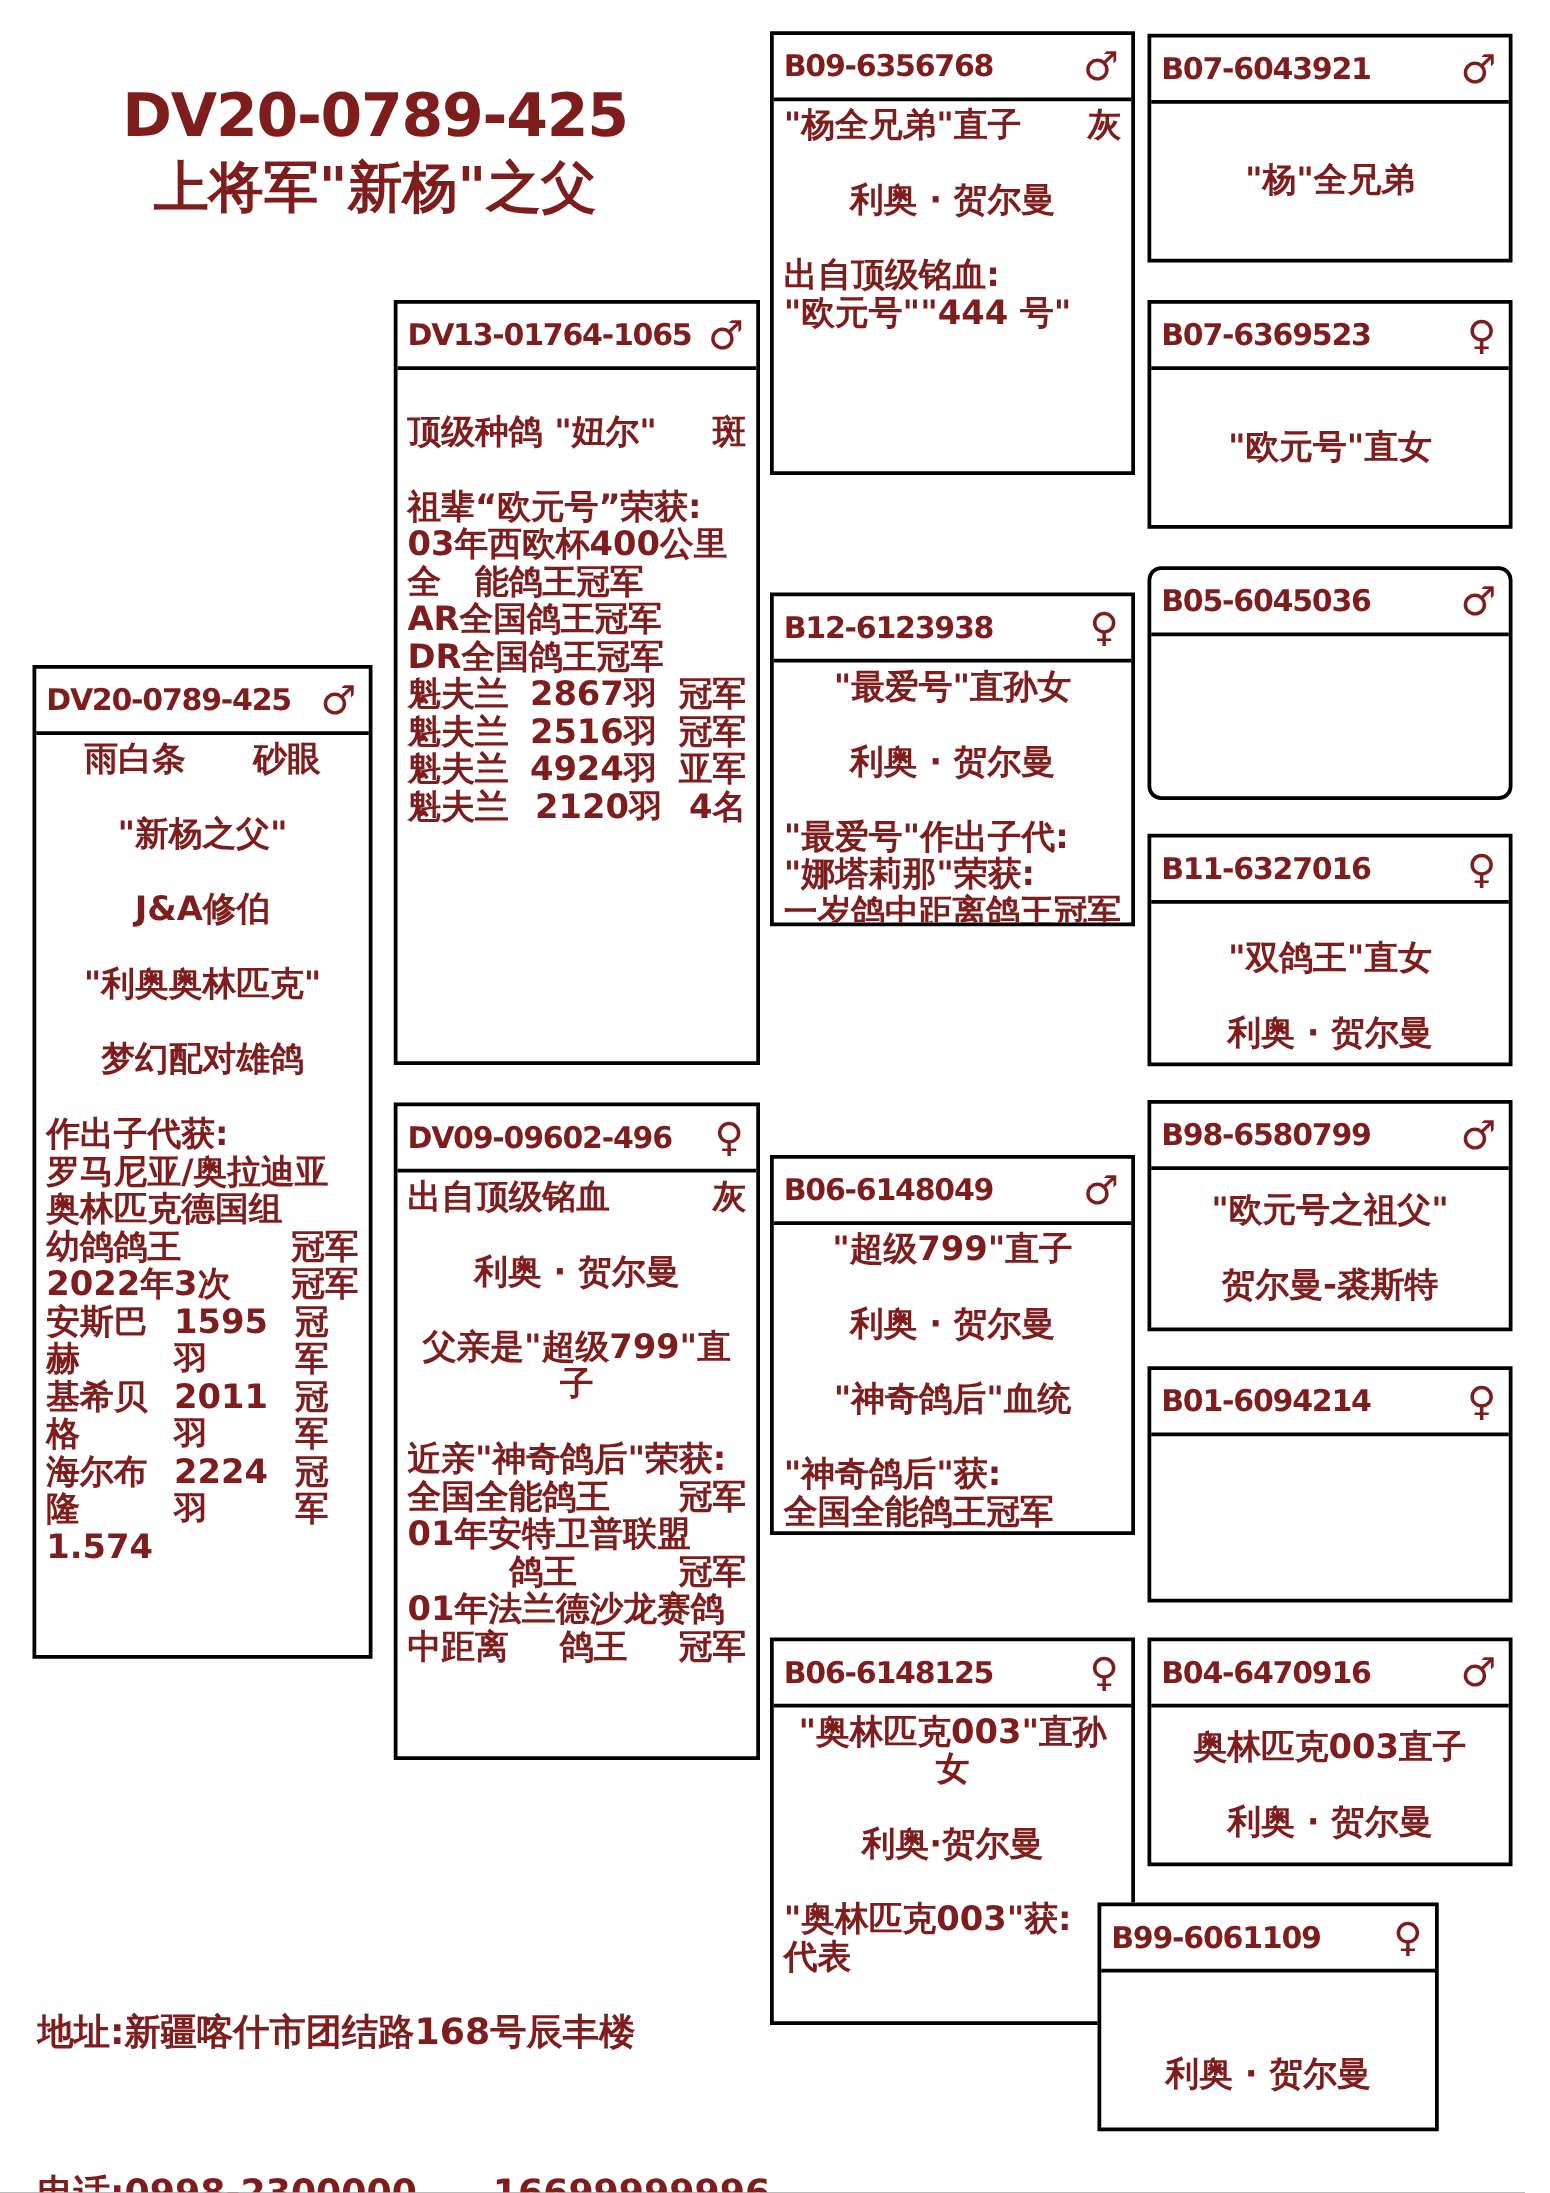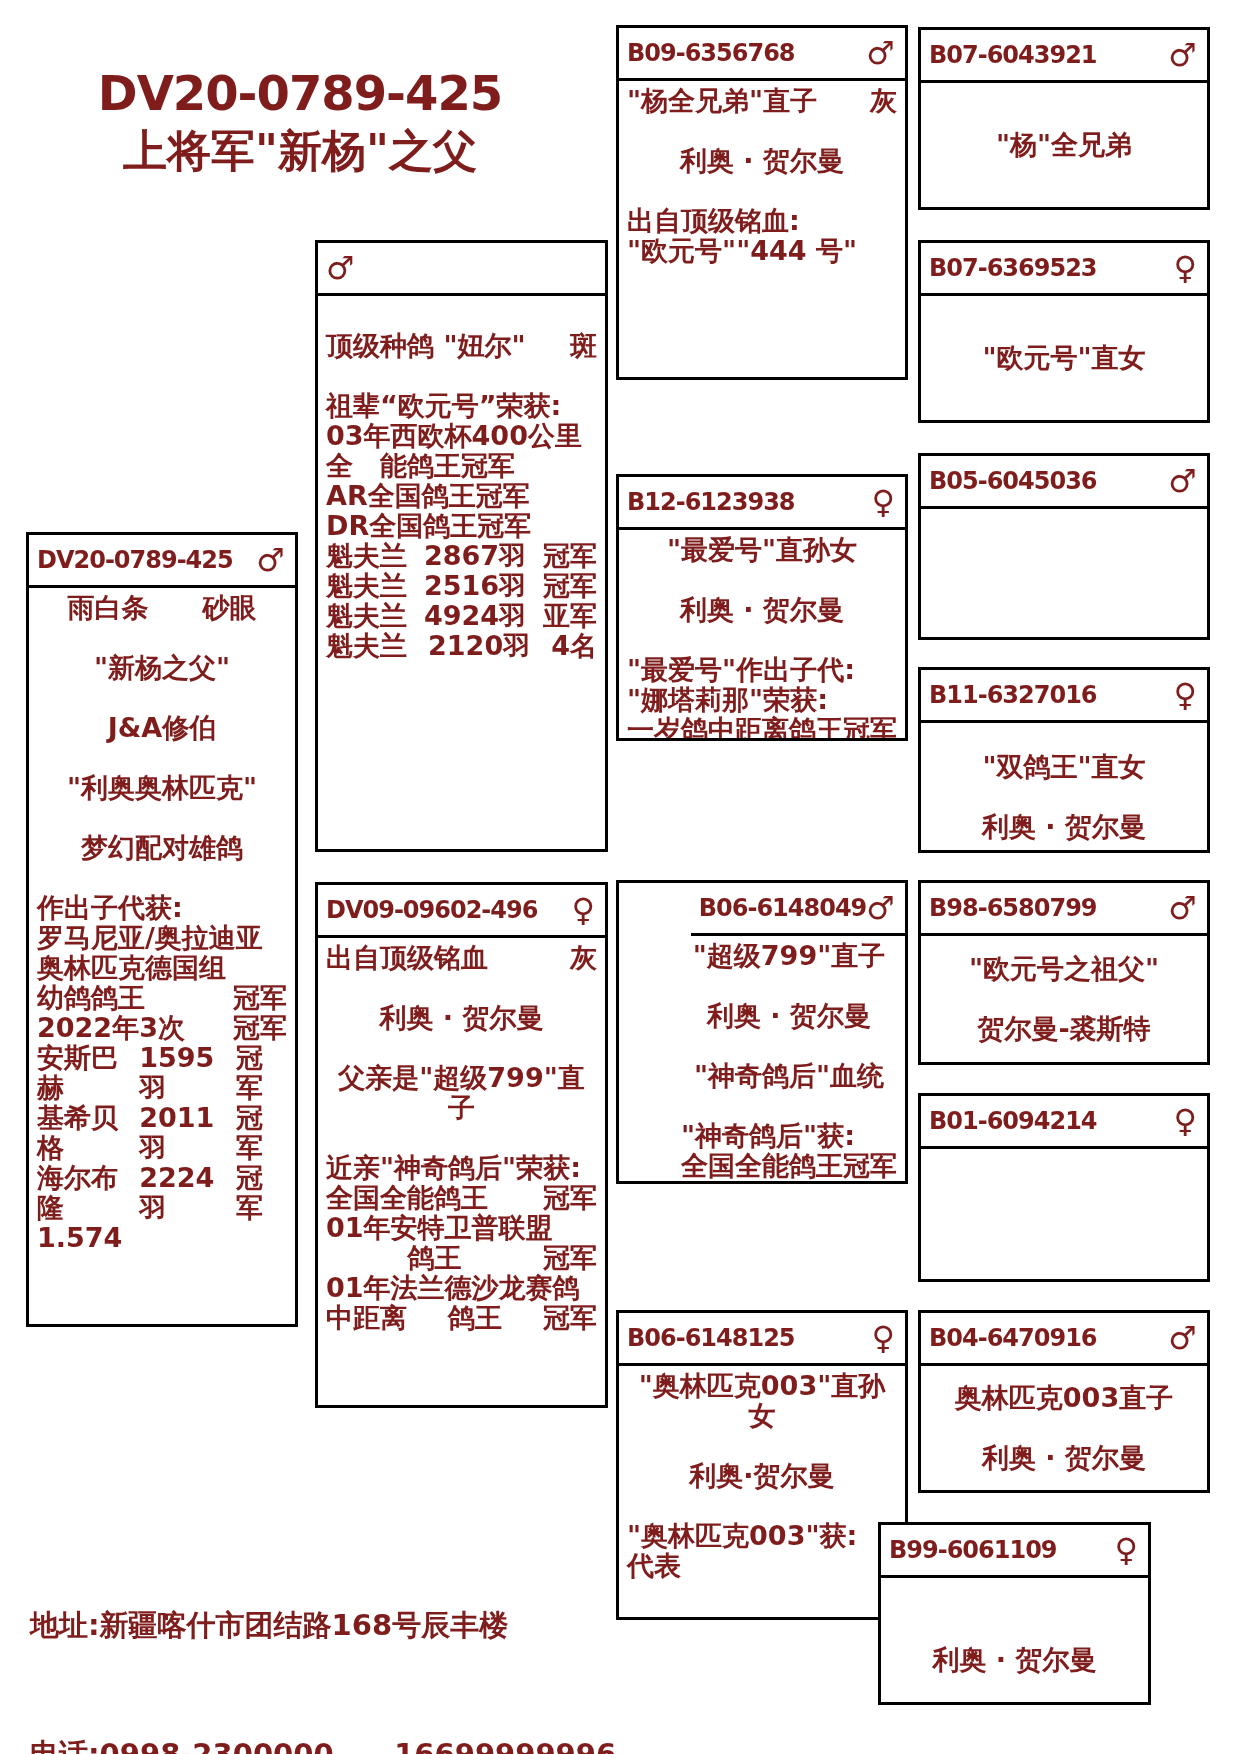--- a/index.html
+++ b/index.html
@@ -62,20 +62,21 @@
         <div class="ln cols"><span>2022年3次</span><span></span><span>冠军</span></div>
         <div class="ln cols"><span>安斯巴赫</span><span>1595羽</span><span>冠军</span></div>
         <div class="ln cols"><span>基希贝格</span><span>2011羽</span><span>冠军</span></div>
         <div class="ln cols"><span>海尔布隆</span><span>2224羽</span><span>冠军</span></div>
         <div class="ln">1.574</div>
       </div>
   </div>
 
   <div class="box" style="left:315px;top:240px;width:293px;height:612px;">
     <div class="hdr">
+      <span class="rid">DV13-01764-1065</span>
       <span class="sex">♂</span>
     </div>
     <div class="bd">
         <div class="ln">&nbsp;</div>
         <div class="ln cols"><span>顶级种鸽 "妞尔"</span><span>斑</span></div>
         <div class="ln">&nbsp;</div>
         <div class="ln">祖辈“欧元号”荣获:</div>
         <div class="ln">03年西欧杯400公里</div>
         <div class="ln">全　能鸽王冠军</div>
         <div class="ln">AR全国鸽王冠军</div>
@@ -132,21 +133,21 @@
         <div class="ln c">"最爱号"直孙女</div>
         <div class="ln">&nbsp;</div>
         <div class="ln c">利奥 · 贺尔曼</div>
         <div class="ln">&nbsp;</div>
         <div class="ln">"最爱号"作出子代:</div>
         <div class="ln">"娜塔莉那"荣获:</div>
         <div class="ln">一岁鸽中距离鸽王冠军</div>
       </div>
   </div>
 
-  <div class="box" style="left:616px;top:880px;width:292px;height:304px;align-items:flex-end;">
+  <div class="box" style="left:616px;top:924px;width:292px;height:304px;">
     <div class="hdr">
       <span class="rid">B06-6148049</span>
       <span class="sex">♂</span>
     </div>
     <div class="bd">
         <div class="ln c">"超级799"直子</div>
         <div class="ln">&nbsp;</div>
         <div class="ln c">利奥 · 贺尔曼</div>
         <div class="ln">&nbsp;</div>
         <div class="ln c">"神奇鸽后"血统</div>
@@ -184,21 +185,21 @@
   <div class="box" style="left:918px;top:240px;width:292px;height:183px;">
     <div class="hdr">
       <span class="rid">B07-6369523</span>
       <span class="sex">♀</span>
     </div>
     <div class="bd vc">
         <div class="ln c">"欧元号"直女</div>
       </div>
   </div>
 
-  <div class="box" style="left:918px;top:453px;width:292px;height:187px;">
+  <div class="box" style="left:918px;top:453px;width:292px;height:187px;border-radius:11px;">
     <div class="hdr">
       <span class="rid">B05-6045036</span>
       <span class="sex">♂</span>
     </div>
     <div class="bd vc"></div>
   </div>
 
   <div class="box" style="left:918px;top:667px;width:292px;height:186px;gap:20px;">
     <div class="hdr">
       <span class="rid">B11-6327016</span>

